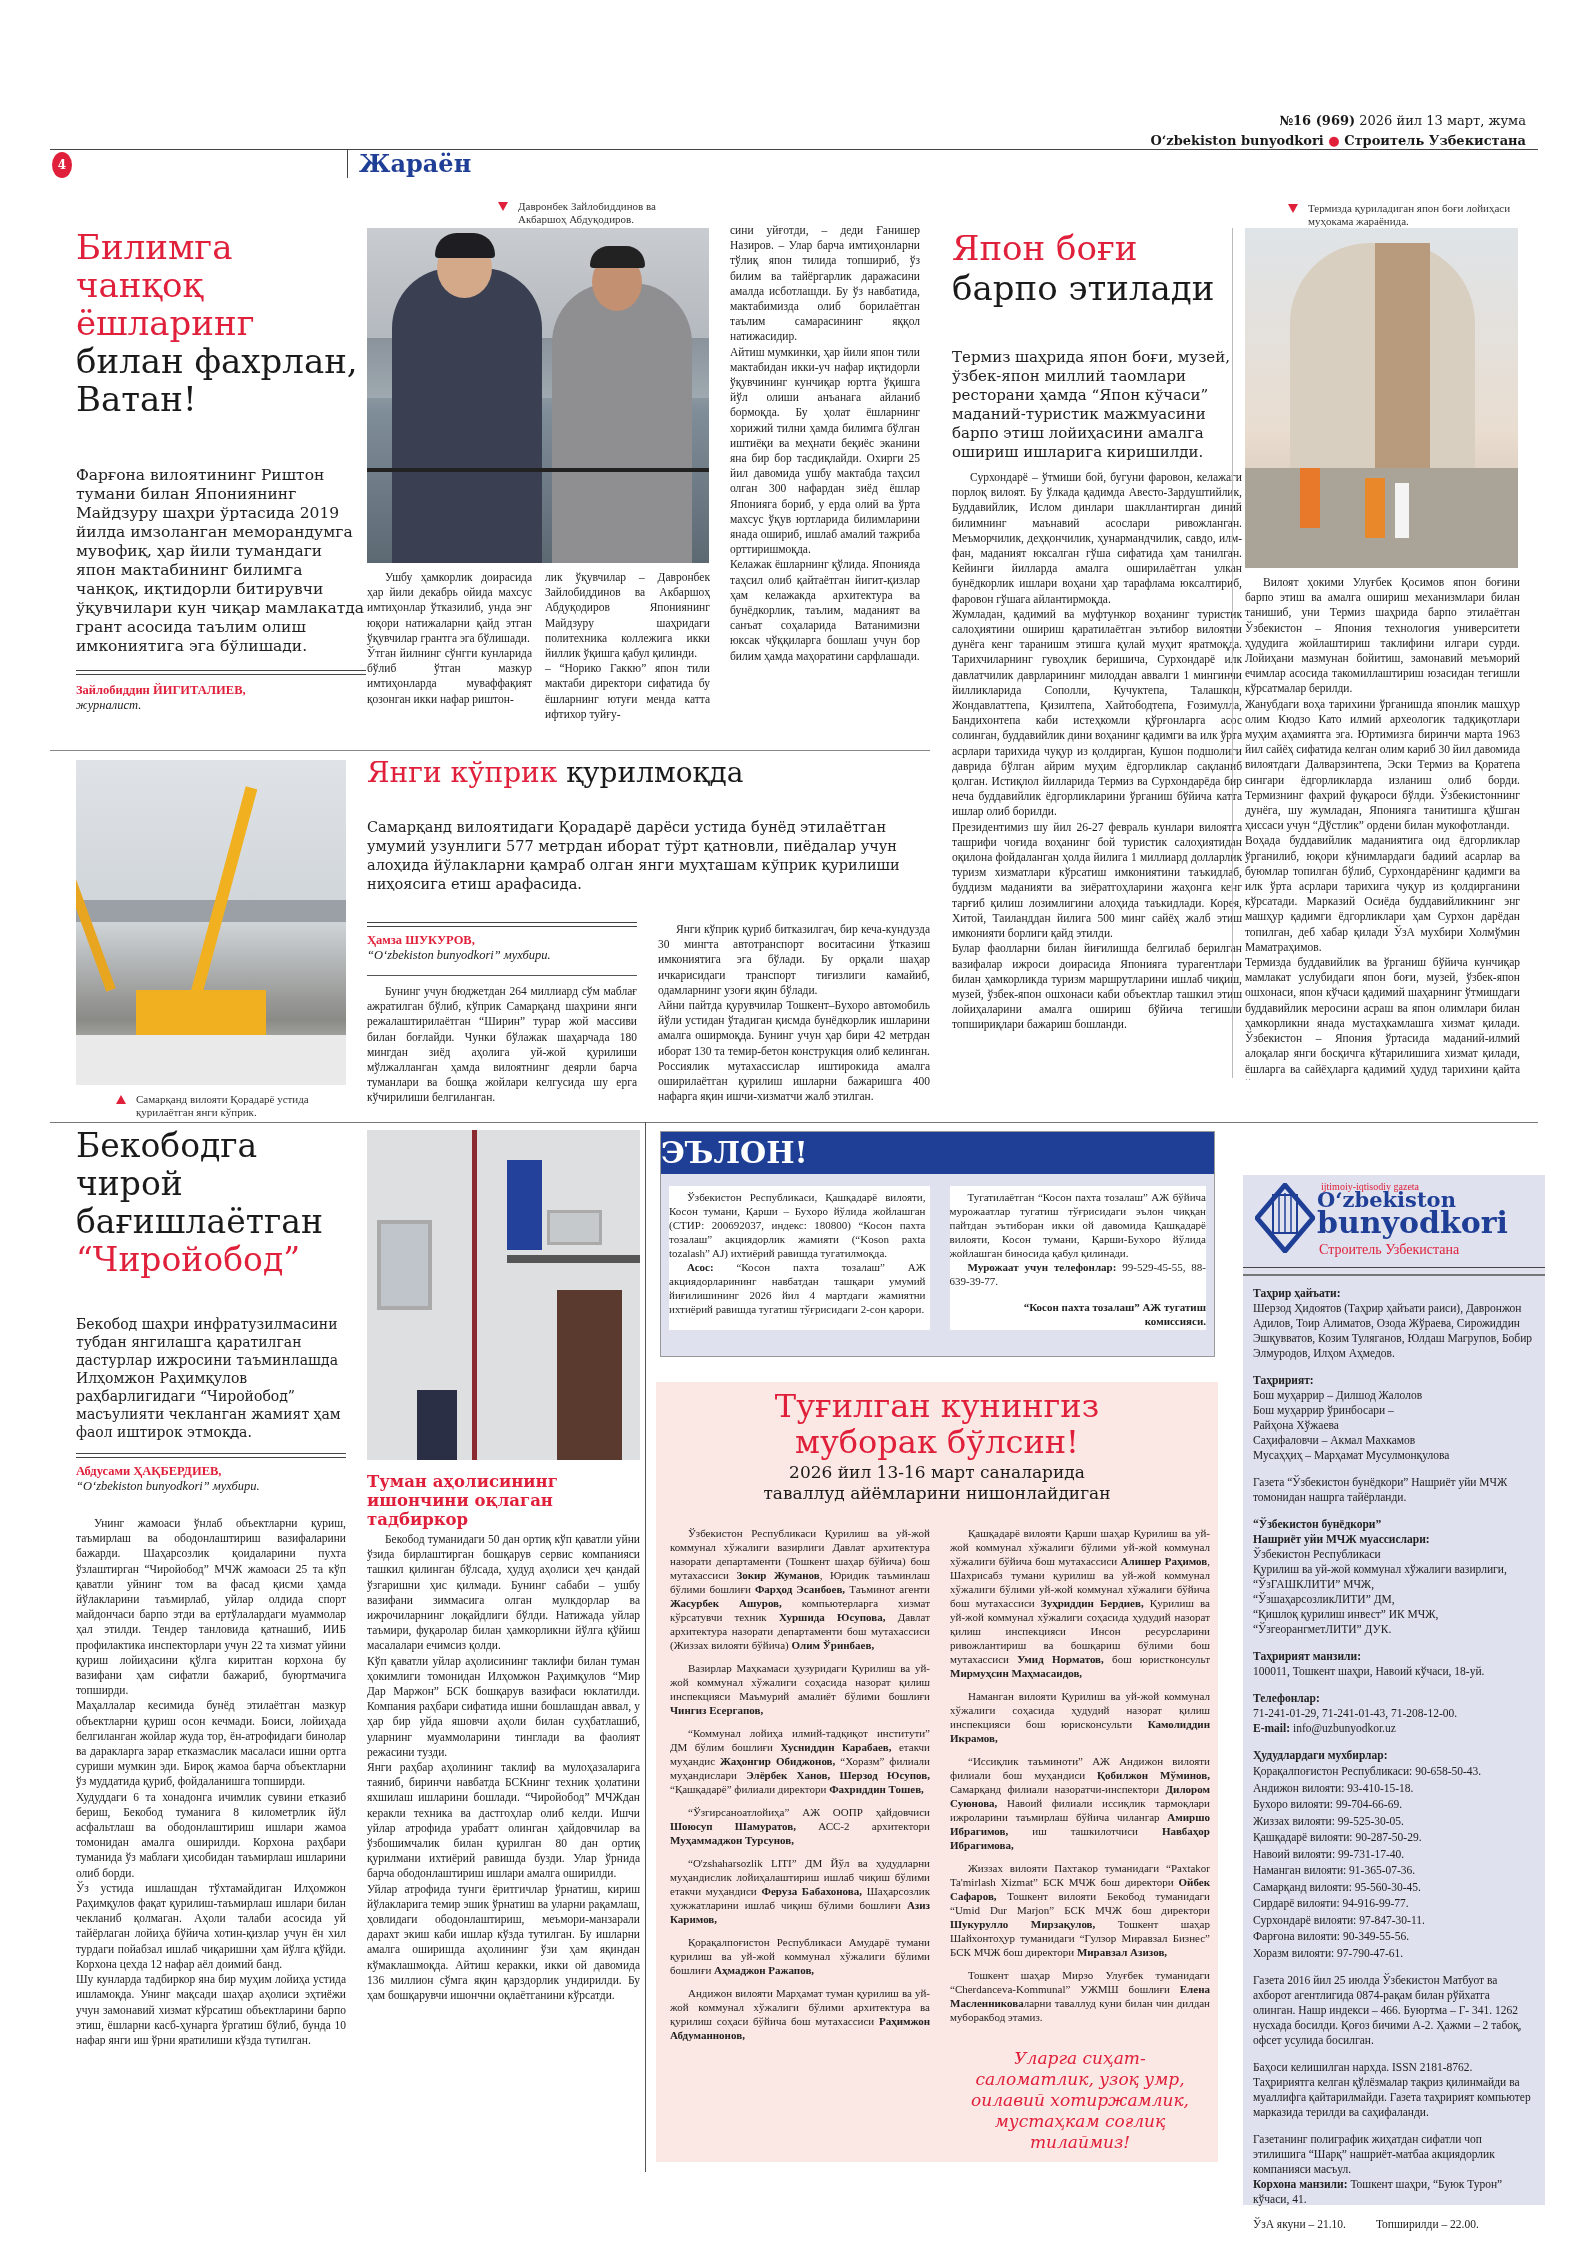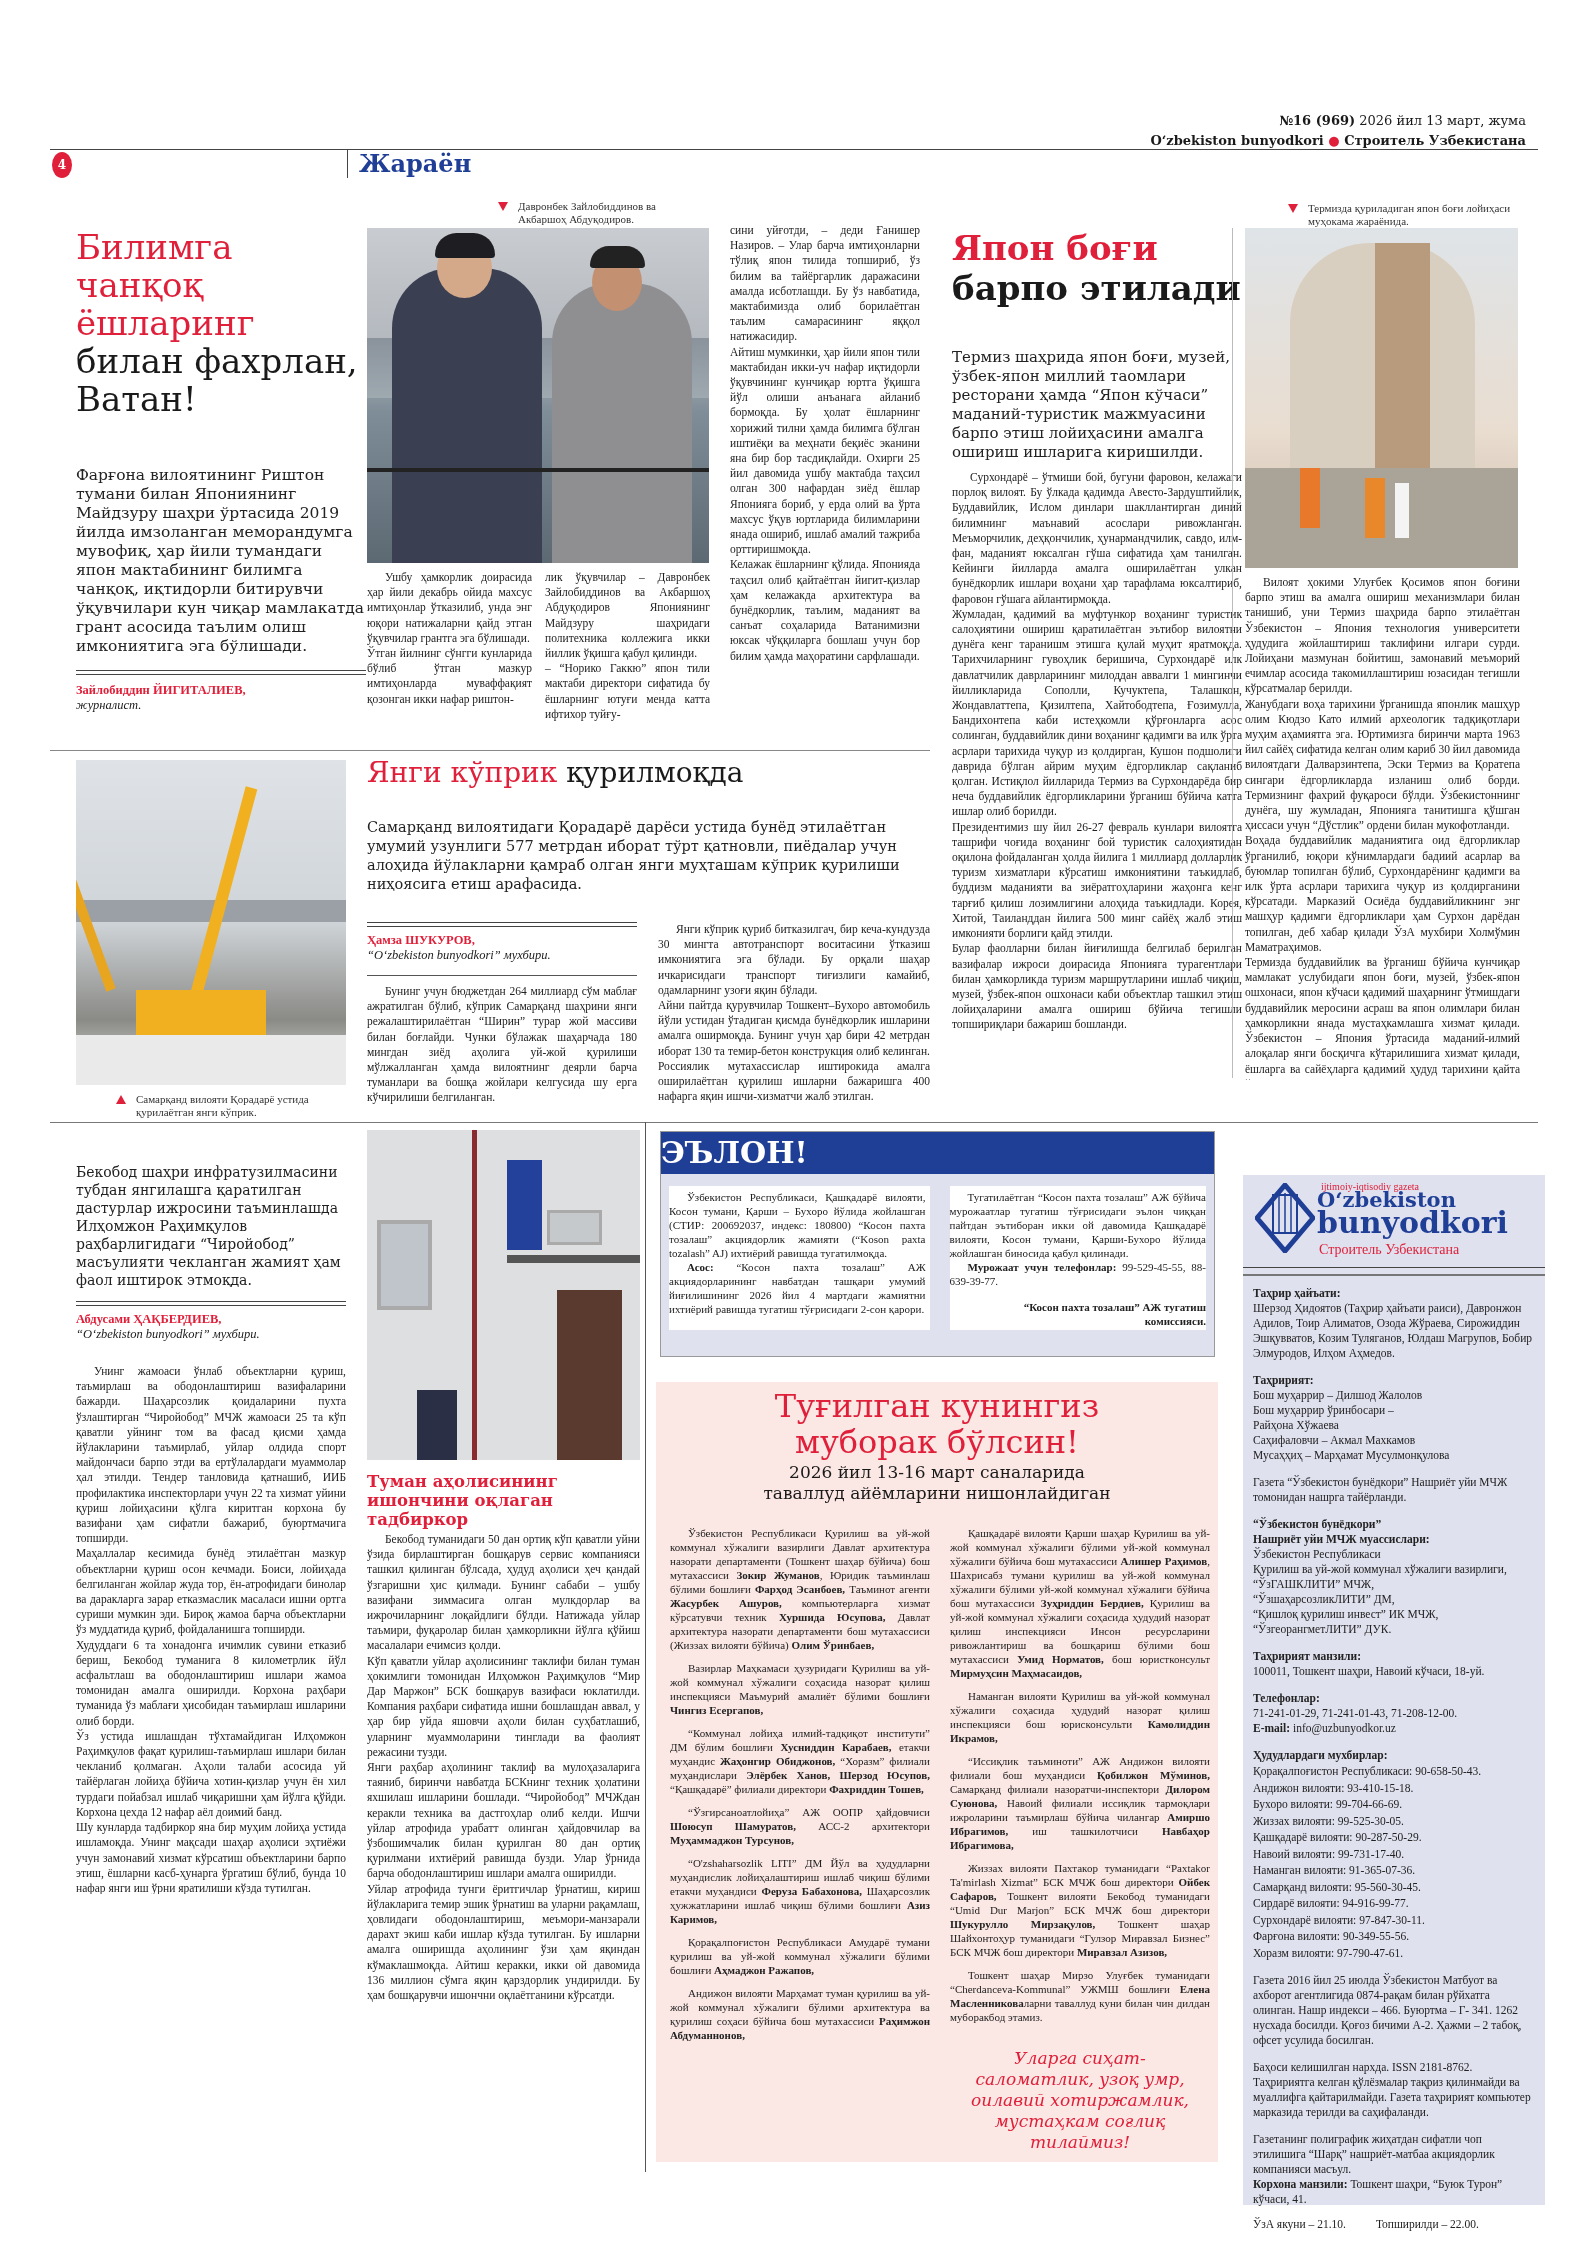--- a/index.html
+++ b/index.html
@@ -73,21 +73,21 @@
   <p style="white-space:pre-line;text-indent:0">лик ўқувчилар – Давронбек Зайлобиддинов ва Акбаршоҳ Абдуқодиров Япониянинг Майдзуру шаҳридаги политехника коллежига икки йиллик ўқишга қабул қилинди.
 – “Норико Гаккю” япон тили мактаби директори сифатида бу ёшларнинг ютуғи менда катта ифтихор туйғу-</p>
 </div>
 <div class="abs body-text" style="left:730px;top:223px;width:190px">
   <p style="white-space:pre-line;text-indent:0">сини уйғотди, – деди Ғанишер Назиров. – Улар барча имтиҳонларни тўлиқ япон тилида топшириб, ўз билим ва тайёргарлик даражасини амалда исботлашди. Бу ўз навбатида, мактабимизда олиб борилаётган таълим самарасининг яққол натижасидир.
 Айтиш мумкинки, ҳар йили япон тили мактабидан икки-уч нафар иқтидорли ўқувчининг кунчиқар юртга ўқишга йўл олиши анъанага айланиб бормоқда. Бу ҳолат ёшларнинг хорижий тилни ҳамда билимга бўлган иштиёқи ва меҳнати беқиёс эканини яна бир бор тасдиқлайди. Охирги 25 йил давомида ушбу мактабда таҳсил олган 300 нафардан зиёд ёшлар Японияга бориб, у ерда олий ва ўрта махсус ўқув юртларида билимларини янада ошириб, ишлаб амалий тажриба орттиришмоқда.
 Келажак ёшларнинг қўлида. Японияда таҳсил олиб қайтаётган йигит-қизлар ҳам келажакда архитектура ва бунёдкорлик, таълим, маданият ва санъат соҳаларида Ватанимизни юксак чўққиларга бошлаш учун бор билим ҳамда маҳоратини сарфлашади.</p>
 </div>
 
 <div class="abs" style="left:952px;top:228px;width:290px">
-  <h1 style="font-size:34px;line-height:40px;font-weight:bold;font-family:'DejaVu Serif',serif">
+  <h1 style="font-size:34px;line-height:40px;font-weight:normal;font-family:'DejaVu Serif',serif">
     <span class="red" style="display:block">Япон боғи</span>
     <span style="display:block">барпо этилади</span>
   </h1>
   <p class="lead" style="margin-top:40px;font-size:15px;line-height:19px">Термиз шаҳрида япон боғи, музей, ўзбек-япон миллий таомлари ресторани ҳамда “Япон кўчаси” маданий-туристик мажмуасини барпо этиш лойиҳасини амалга ошириш ишларига киришилди.</p>
   <div class="body-text" style="margin-top:8px;height:595px;overflow:hidden">
     <p style="white-space:pre-line">Сурхондарё – ўтмиши бой, бугуни фаровон, келажаги порлоқ вилоят. Бу ўлкада қадимда Авесто-Зардуштийлик, Буддавийлик, Ислом динлари шакллантирган диний билимнинг маънавий асослари ривожланган. Меъморчилик, деҳқончилик, ҳунармандчилик, савдо, илм-фан, маданият юксалган гўша сифатида ҳам танилган. Кейинги йилларда амалга оширилаётган улкан бунёдкорлик ишлари воҳани ҳар тарафлама юксалтириб, фаровон гўшага айлантирмоқда.
 Жумладан, қадимий ва муфтункор воҳанинг туристик салоҳиятини ошириш қаратилаётган эътибор вилоятни дунёга кенг таранишм этишга қулай муҳит яратмоқда. Тарихчиларнинг гувоҳлик беришича, Сурхондарё илк давлатчилик даврларининг милоддан аввалги 1 мингинчи йилликларида Сополли, Кучуктепа, Талашкон, Жондавлаттепа, Қизилтепа, Хайтободтепа, Ғозимулла, Бандихонтепа каби истеҳкомли қўрғонларга асос солинган, буддавийлик дини воҳанинг қадимги ва илк ўрта асрлари тарихида чуқур из қолдирган, Кушон подшолиги даврида бўлган айрим муҳим ёдгорликлар сақланиб қолган. Истиқлол йилларида Термиз ва Сурхондарёда бир неча буддавийлик ёдгорликларини ўрганиш бўйича катта ишлар олиб борилди.
 Президентимиз шу йил 26-27 февраль кунлари вилоятга ташрифи чоғида воҳанинг бой туристик салоҳиятидан оқилона фойдаланган ҳолда йилига 1 миллиард долларлик туризм хизматлари кўрсатиш имкониятини таъкидлаб, буддизм маданияти ва зиёратгоҳларини жаҳонга кенг тарғиб қилиш лозимлигини алоҳида таъкидлади. Корея, Хитой, Таиланддан йилига 500 минг сайёҳ жалб этиш имконияти борлиги қайд этилди.
 Булар фаолларни билан йиғилишда белгилаб берилган вазифалар ижроси доирасида Японияга турагентлари билан ҳамкорликда туризм маршрутларини ишлаб чиқиш, музей, ўзбек-япон ошхонаси каби объектлар ташкил этиш лойиҳаларини амалга ошириш бўйича тегишли топшириқлари бажариш бошланди.</p>
   </div>
@@ -140,20 +140,26 @@
   </div>
 </div>
 <div class="abs body-text" style="left:658px;top:922px;width:272px">
   <p style="white-space:pre-line">Янги кўприк қуриб битказилгач, бир кеча-кундузда 30 мингта автотранспорт воситасини ўтказиш имкониятига эга бўлади. Бу орқали шаҳар ичкарисидаги транспорт тиғизлиги камайиб, одамларнинг узоғи яқин бўлади.
 Айни пайтда қурувчилар Тошкент–Бухоро автомобиль йўли устидан ўтадиган қисмда бунёдкорлик ишларини амалга оширмоқда. Бунинг учун ҳар бири 42 метрдан иборат 130 та темир-бетон конструкция олиб келинган. Россиялик мутахассислар иштирокида амалга оширилаётган қурилиш ишларни бажаришга 400 нафарга яқин ишчи-хизматчи жалб этилган.</p>
 </div>
 
 <div class="hline" style="left:50px;top:1122px;width:1488px;background:#777"></div>
 <div class="abs" style="left:645px;top:1122px;width:1px;height:1050px;background:#555"></div>
 <div class="abs" style="left:76px;top:1127px;width:270px">
+  <h1 style="font-size:33px;line-height:38px;font-weight:normal;font-family:'DejaVu Serif',serif">
+    <span style="display:block">Бекободга</span>
+    <span style="display:block">чирой</span>
+    <span style="display:block">бағишлаётган</span>
+    <span class="red" style="display:block">“Чиройобод”</span>
+  </h1>
   <p class="lead" style="margin-top:36px;font-size:14px;line-height:18px">Бекобод шаҳри инфратузилмасини тубдан янгилашга қаратилган дастурлар ижросини таъминлашда Илҳомжон Раҳимқулов раҳбарлигидаги “Чиройобод” масъулияти чекланган жамият ҳам фаол иштирок этмоқда.</p>
   <div class="dbl" style="margin-top:12px"></div>
   <div style="margin-top:6px">
     <div class="byline-name">Абдусами ҲАҚБЕРДИЕВ,</div>
     <div class="byline-role">“O‘zbekiston bunyodkori” мухбири.</div>
   </div>
   <div class="body-text" style="margin-top:22px;height:530px;overflow:hidden">
     <p style="white-space:pre-line">Унинг жамоаси ўнлаб объектларни қуриш, таъмирлаш ва ободонлаштириш вазифаларини бажарди. Шаҳарсозлик қоидаларини пухта ўзлаштирган “Чиройобод” МЧЖ жамоаси 25 та кўп қаватли уйнинг том ва фасад қисми ҳамда йўлакларини таъмирлаб, уйлар олдида спорт майдончаси барпо этди ва ертўлалардаги муаммолар ҳал этилди. Тендер танловида қатнашиб, ИИБ профилактика инспекторлари учун 22 та хизмат уйини қуриш лойиҳасини қўлга киритган корхона бу вазифани ҳам сифатли бажариб, буюртмачига топширди.
 Маҳаллалар кесимида бунёд этилаётган мазкур объектларни қуриш осон кечмади. Боиси, лойиҳада белгиланган жойлар жуда тор, ён-атрофидаги бинолар ва даракларга зарар етказмаслик масаласи ишни ортга суриши мумкин эди. Бироқ жамоа барча объектларни ўз муддатида қуриб, фойдаланишга топширди.
 Худуддаги 6 та хонадонга ичимлик сувини етказиб бериш, Бекобод туманига 8 километрлик йўл асфальтлаш ва ободонлаштириш ишлари жамоа томонидан амалга оширилди. Корхона раҳбари туманида ўз маблағи ҳисобидан таъмирлаш ишларини олиб борди.

